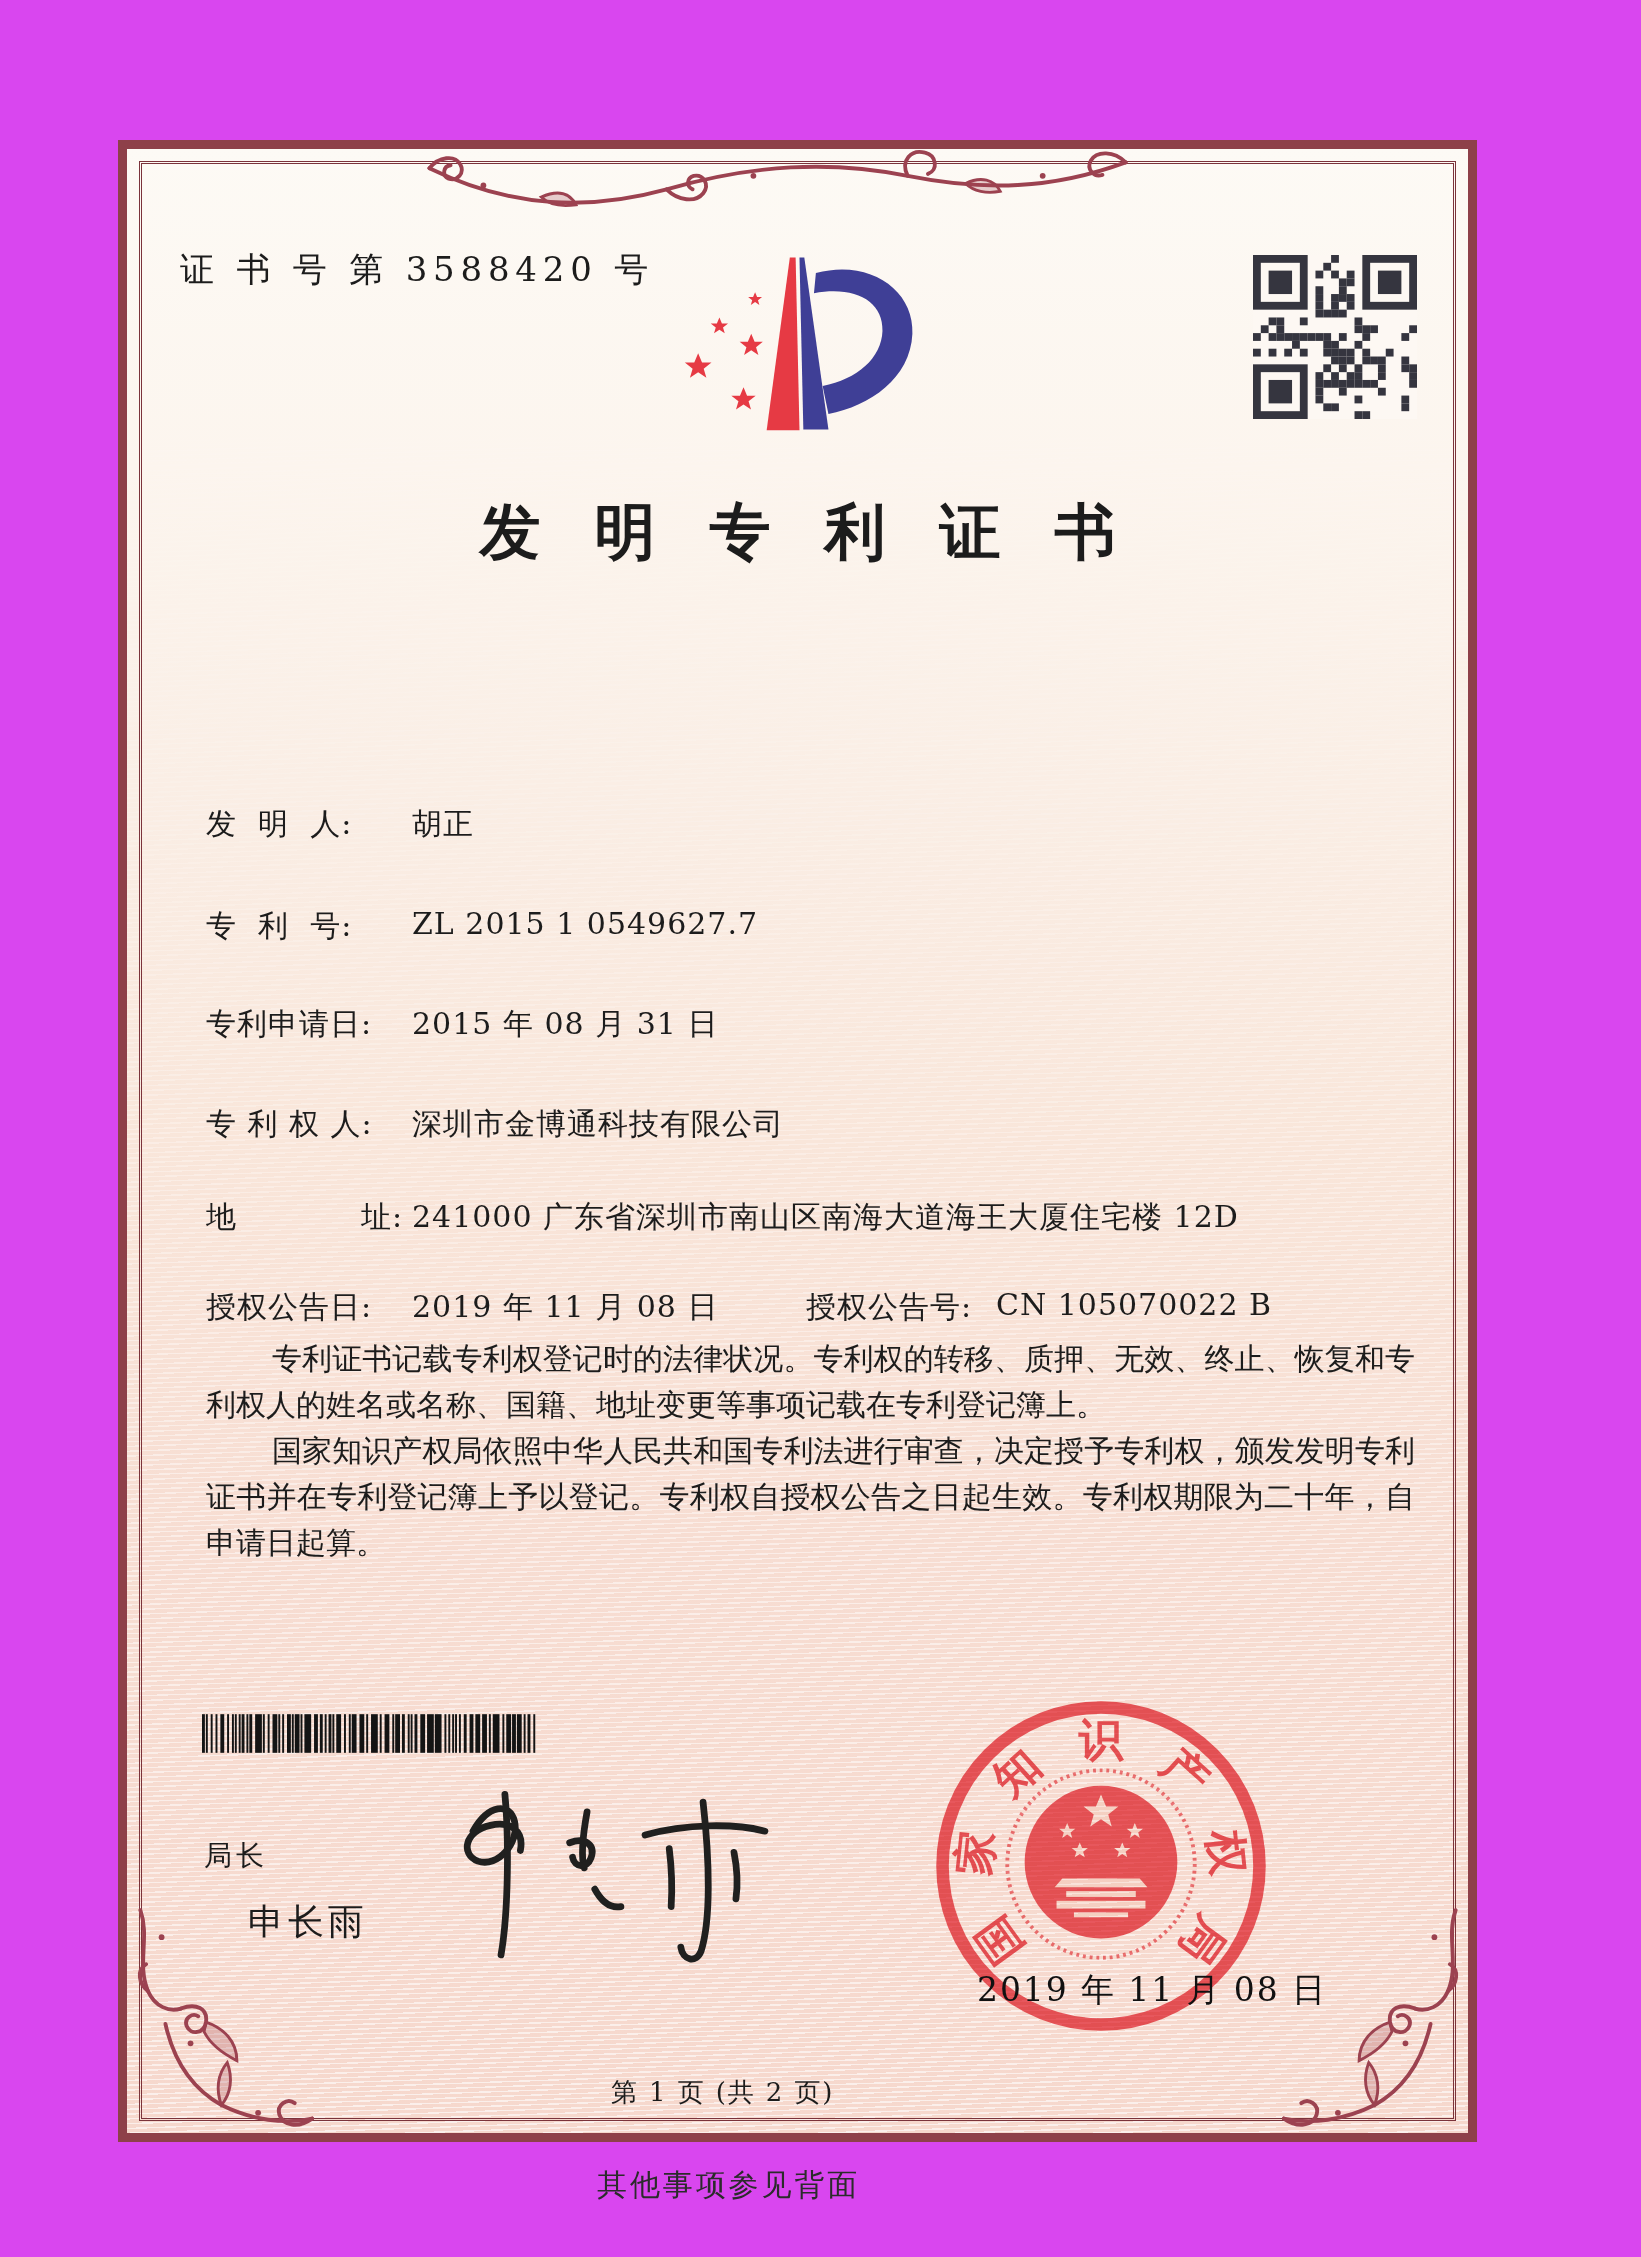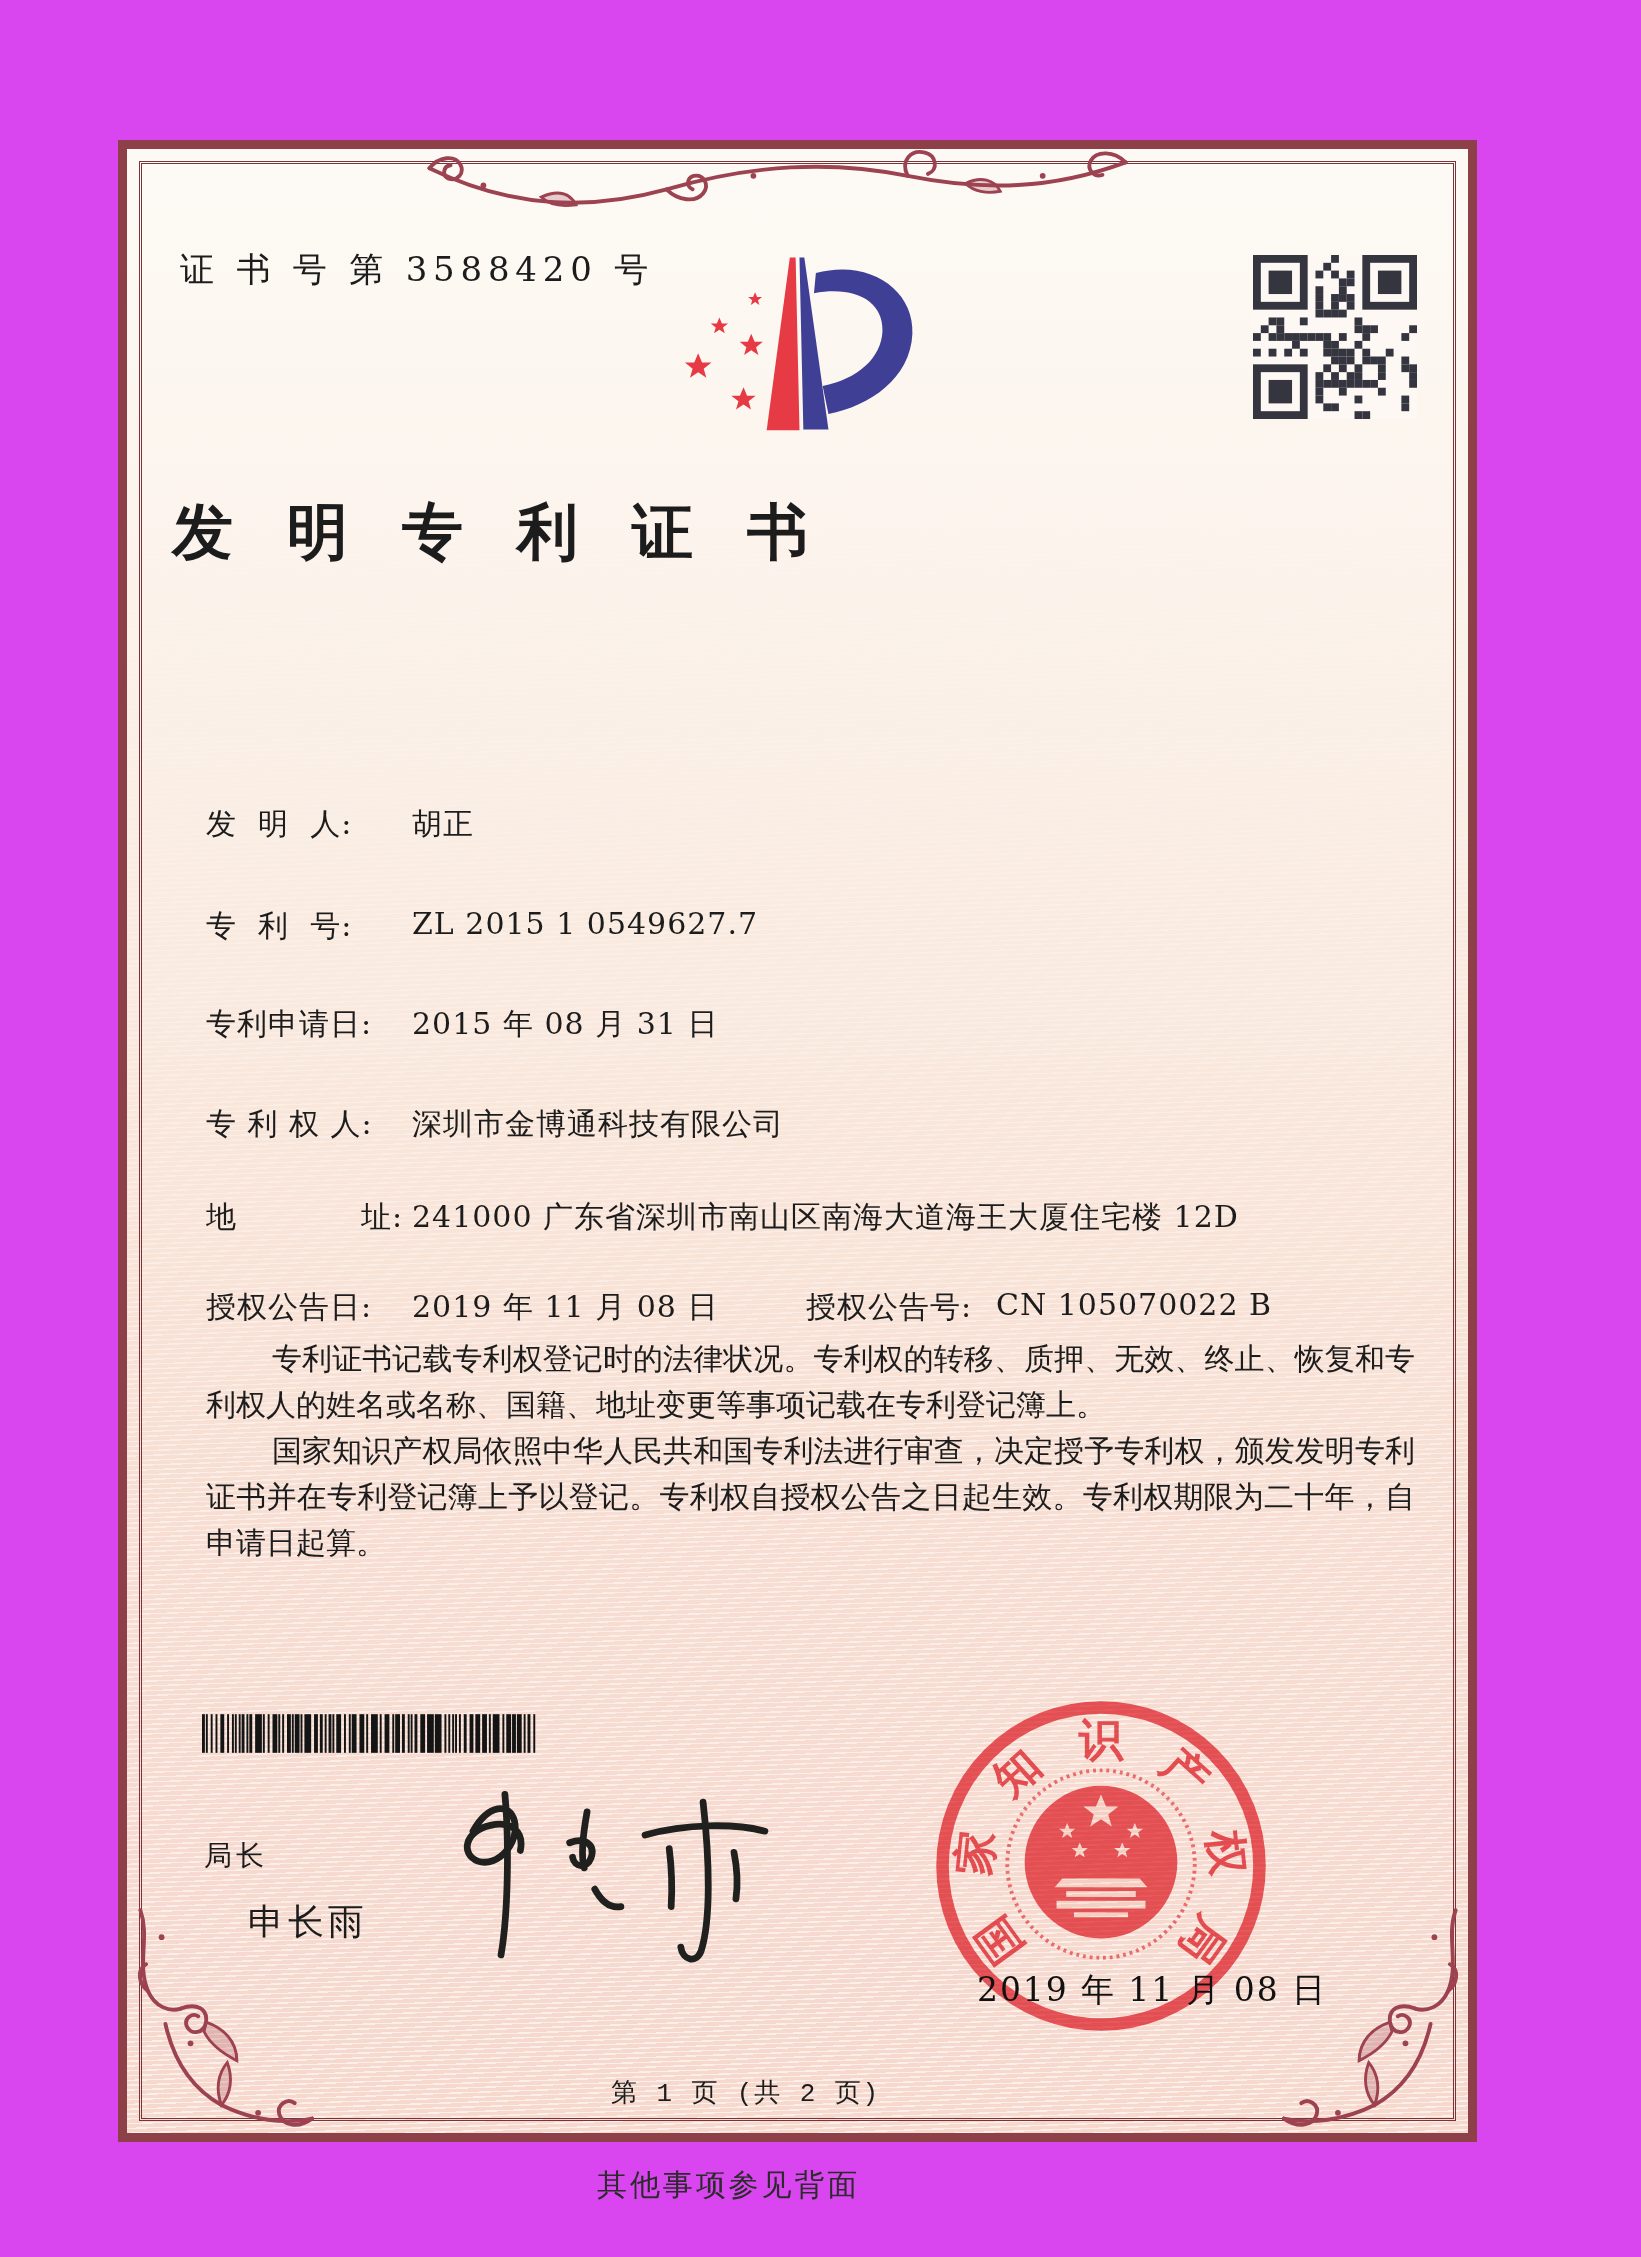--- a/index.html
+++ b/index.html
@@ -41,21 +41,21 @@
   #orn-br{left:1280px;top:1908px;transform:scaleX(-1);}
   
   .cert-no{
     position:absolute;left:180px;top:247px;
     font-size:34px;letter-spacing:5.8px;white-space:pre;
   }
   .logo{position:absolute;left:671px;top:247px;}
   .qr{position:absolute;left:1253px;top:255px;}
   .title{
     position:absolute;left:118px;top:492px;width:1359px;
-    text-align:left;font-size:61px;font-weight:600;
+    text-align:center;font-size:61px;font-weight:600;
     letter-spacing:54px;text-indent:54px;white-space:nowrap;
   }
   
   .field-row{
     position:absolute;left:206px;display:flex;
     font-size:30px;letter-spacing:1px;white-space:pre;
   }
   .f-label{flex:0 0 206px;}
   .field-row.second{left:806px;}
   .field-row.second .f-label{flex:0 0 190px;}
@@ -70,21 +70,21 @@
   .signer-title{position:absolute;left:204px;top:1837px;font-size:28px;letter-spacing:3.9px;}
   .signer-name{position:absolute;left:200px;top:1898px;font-size:36px;letter-spacing:3.9px;margin-left:48px;}
   .signature{position:absolute;left:415px;top:1775px;}
   .signature path{stroke:#20201f;stroke-width:7;fill:none;stroke-linecap:round;stroke-linejoin:round;}
   .seal{position:absolute;left:929px;top:1694px;mix-blend-mode:multiply;opacity:.95;}
   .seal text{font-family:"DejaVu Serif","Liberation Serif",serif;}
   .seal-date{
     position:absolute;left:977px;top:1968px;
     font-size:33px;letter-spacing:1.9px;color:#111;white-space:pre;z-index:5;
   }
-  .page-info{position:absolute;left:611px;top:2075px;font-size:26px;letter-spacing:1.9px;white-space:pre;font-family:Liberation Mono, monospace;}
+  .page-info{position:absolute;left:611px;top:2075px;font-size:26px;letter-spacing:1.9px;white-space:pre;}
   .back-note{position:absolute;left:597px;top:2165px;font-size:30px;letter-spacing:2.9px;color:#2b2b2b;white-space:pre;}
 </style>
 </head>
 <body>
 
 <div class="page">
 
   <div class="frame">
     <div class="texture"></div>
     <div class="frame-inner"></div>

